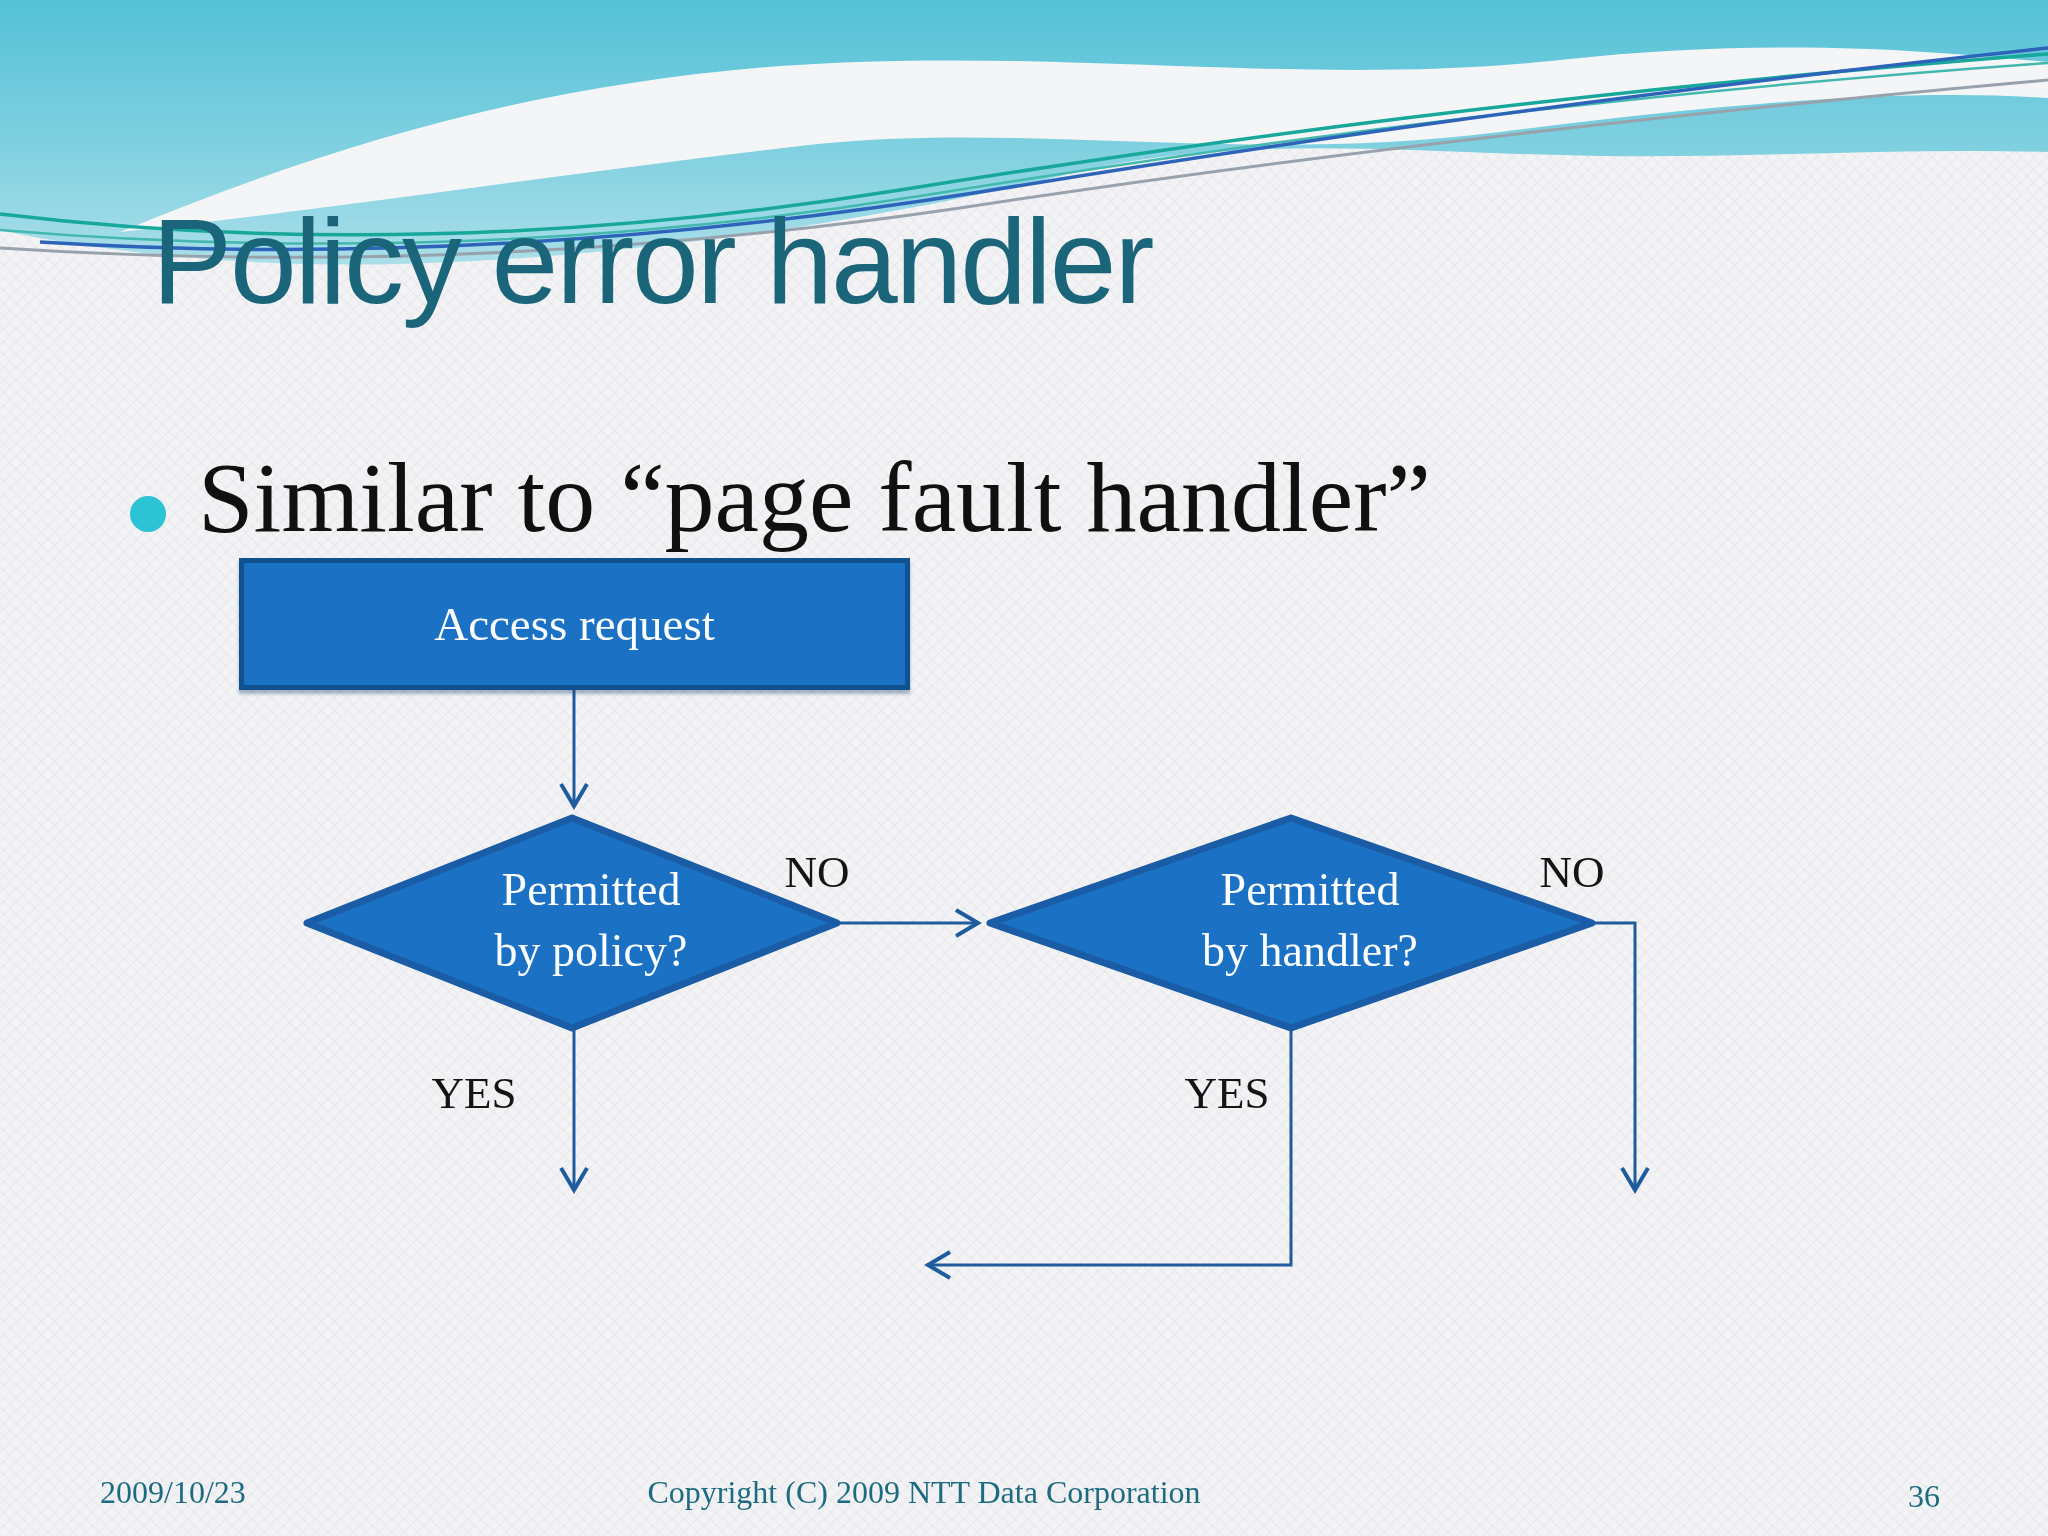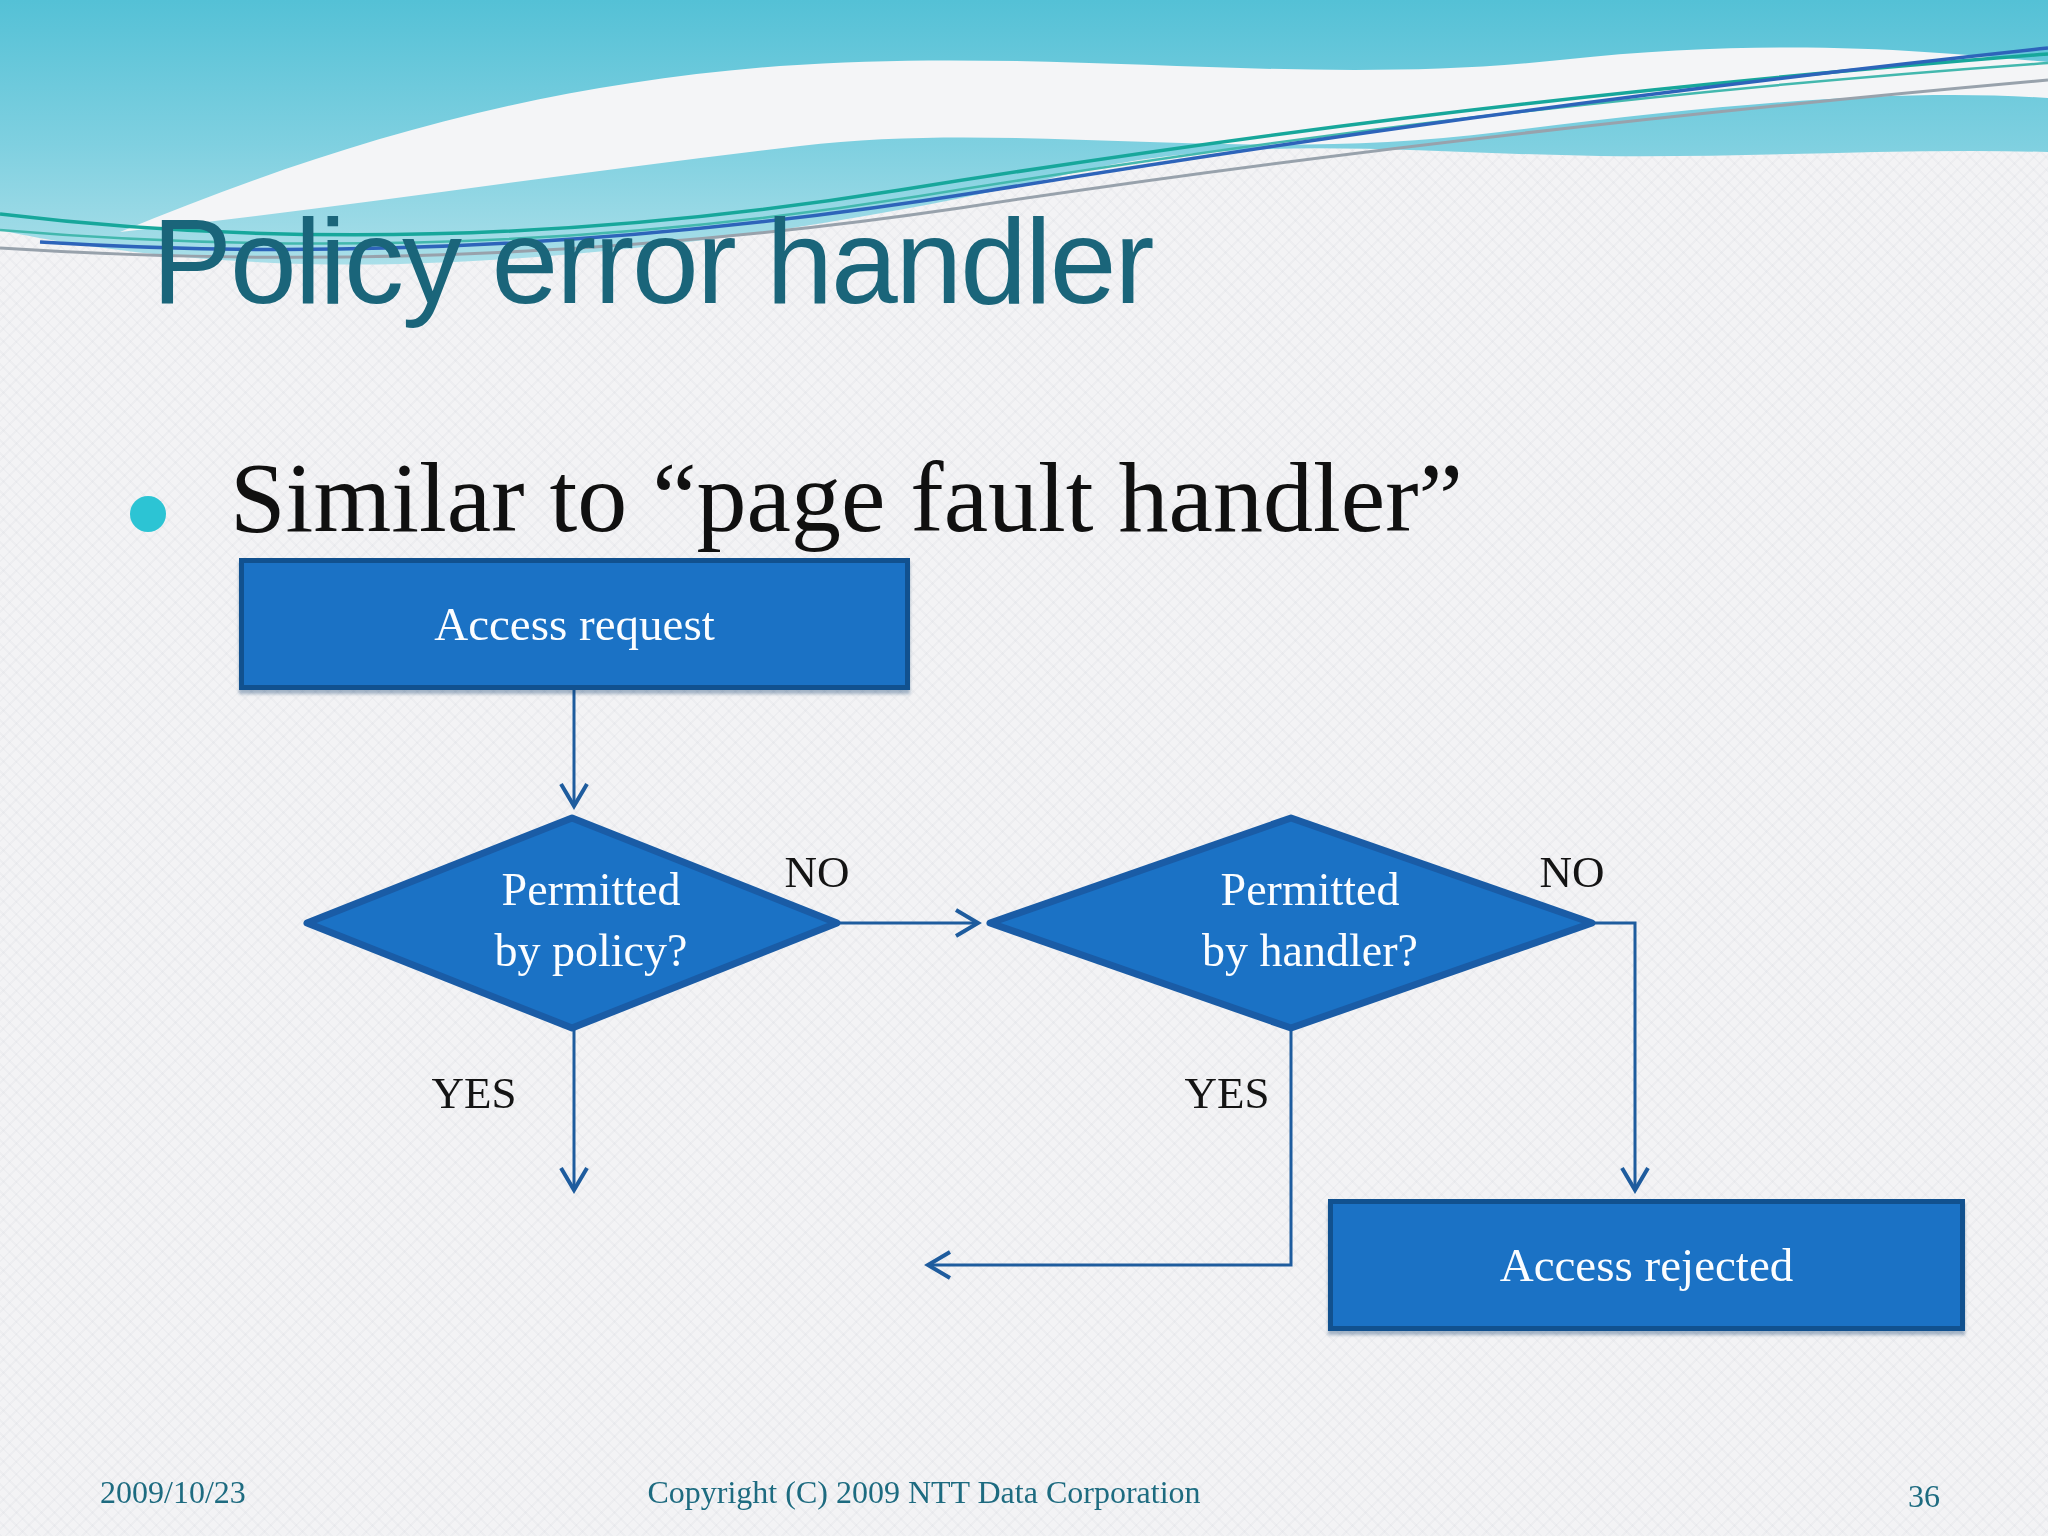--- a/index.html
+++ b/index.html
@@ -11,21 +11,21 @@
       repeating-linear-gradient(45deg, rgba(185,190,200,0.10) 0 2px, transparent 2px 9px);
     font-family:"Liberation Serif", serif;
   }
   .hdr{position:absolute;left:0;top:0;width:2048px;height:470px;}
   .title{
     position:absolute;left:108px;top:192px;width:1500px;
     font-family:"Liberation Sans", sans-serif;
     font-size:120px;line-height:1.15;letter-spacing:-2px;
     color:#1a657a;white-space:nowrap;margin-left:44px;
   }
-  .bullet-row{position:absolute;left:130px;top:438px;display:flex;align-items:flex-start;gap:32px;}
+  .bullet-row{position:absolute;left:130px;top:438px;display:flex;align-items:flex-start;}
   .bullet-dot{
     width:36px;height:36px;border-radius:50%;background:#2cc4d4;
     margin-top:58px;margin-right:32px;flex:0 0 auto;
   }
   .bullet-text{
     font-size:100px;line-height:1.2;color:#101010;white-space:nowrap;
   }
   .chart{position:absolute;left:12px;top:0;width:1804px;height:1536px;}
   .chart svg{position:absolute;left:0;top:0;}
   .node-box{
@@ -94,23 +94,20 @@
 
       <polyline points="1580,923 1623,923 1623,1190" fill="none" stroke="#1e5c9e" stroke-width="3" marker-end="url(#arrow)"></polyline>
 
       <polygon points="295,923 560,818 825,923 560,1028" fill="#1b72c5" stroke="#1a5ca6" stroke-width="7" stroke-linejoin="round"></polygon>
       <polygon points="978,923 1279,818 1580,923 1279,1028" fill="#1b72c5" stroke="#1a5ca6" stroke-width="7" stroke-linejoin="round"></polygon>
     </svg>
 
     <div class="node-box" style="left:227px;top:558px;width:671px;height:132px;">
       <span class="lbl">Access request</span>
     </div>
-    <div class="node-box" style="left:1316px;top:1199px;width:637px;height:132px;">
-      <span class="lbl">Access rejected</span>
-    </div>
 
     <div class="diamond-label" style="left:560px;top:921px;">
       <span>Permitted</span>
       <span>by policy?</span>
     </div>
     <div class="diamond-label" style="left:1279px;top:921px;">
       <span>Permitted</span>
       <span>by handler?</span>
     </div>
 

